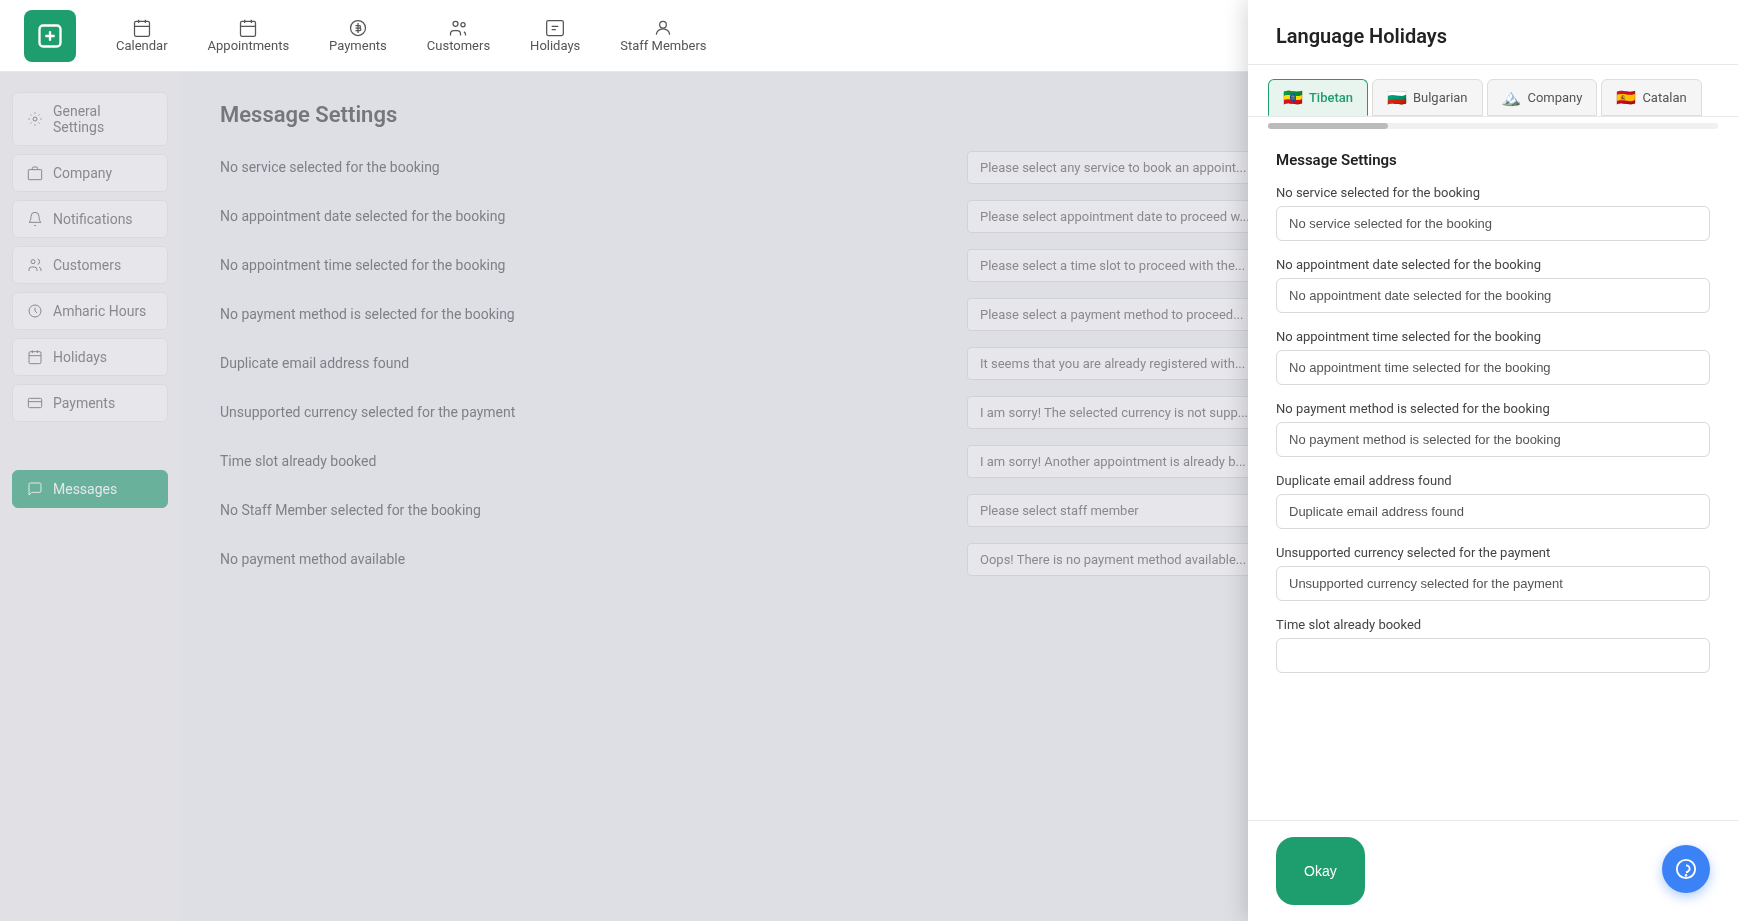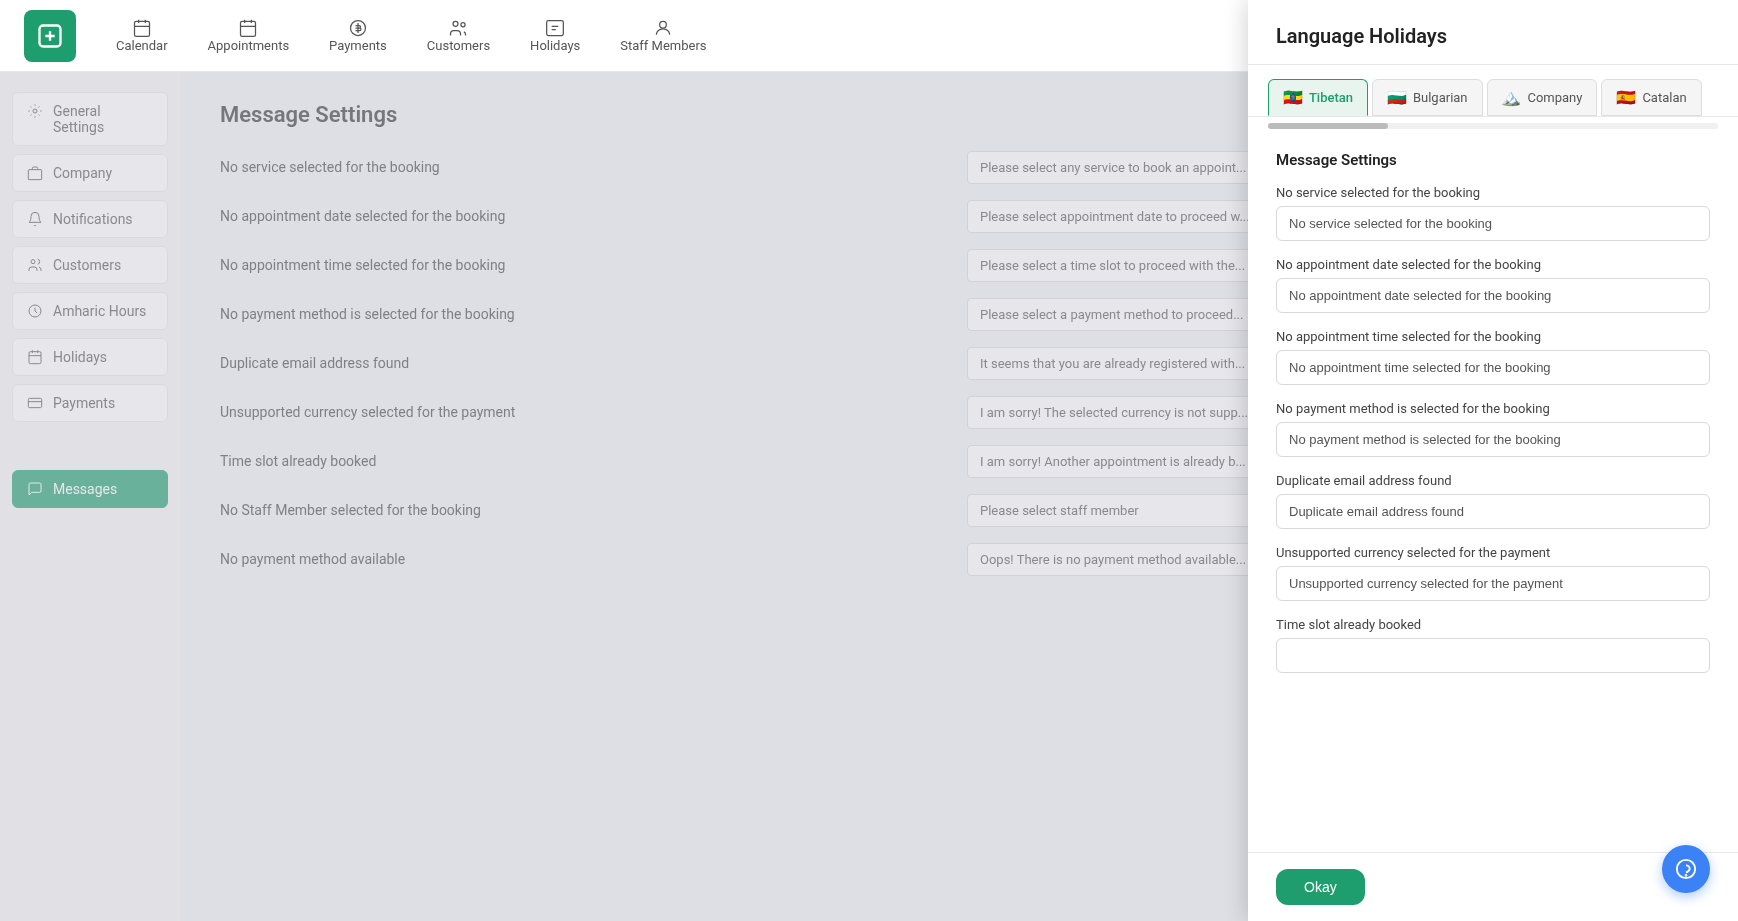--- a/index.html
+++ b/index.html
@@ -41,21 +41,21 @@
     .sidebar {
       width: 180px;
       background: #f5f5f5;
       padding: 20px 12px;
       display: flex;
       flex-direction: column;
       gap: 8px;
       flex-shrink: 0;
     }
     .sidebar-item {
-      display: flex; align-items: flex-start; gap: 10px;
+      display: flex; align-items: center; gap: 10px;
       padding: 10px 14px;
       border-radius: 6px;
       cursor: pointer;
       color: #555;
       font-size: 14px;
       background: #fff;
       border: 1px solid #e8e8e8;
     }
     .sidebar-item.active {
       background: #1e9e6e;
@@ -196,22 +196,22 @@
     .drawer-footer {
       padding: 16px 28px;
       border-top: 1px solid #e8e8e8;
       display: flex;
       align-items: center;
     }
     .okay-btn {
       background: #1e9e6e;
       color: #fff;
       border: none;
-      border-radius: 12px;
-      padding: 10px 28px;
+      border-radius: 18px;
+      padding: 26px 28px;
       font-size: 14px;
       font-weight: 500;
       cursor: pointer;
     }
 
     
     .help-btn {
       position: fixed;
       bottom: 28px;
       right: 28px;

